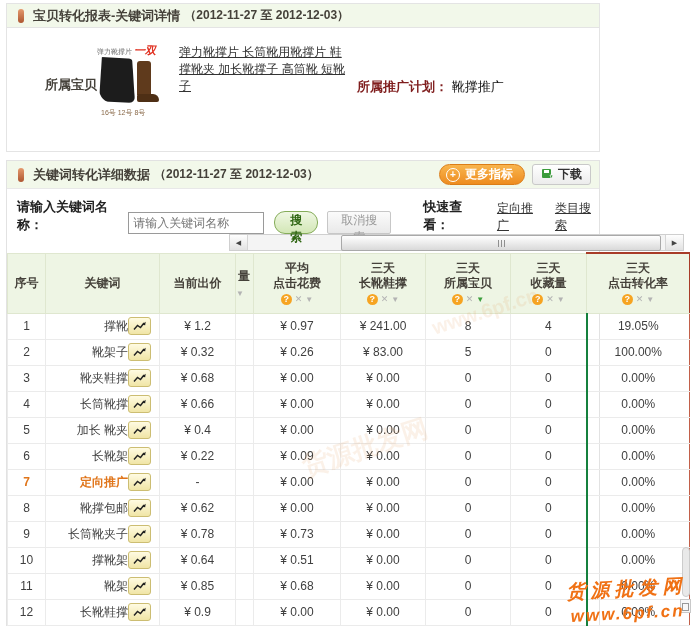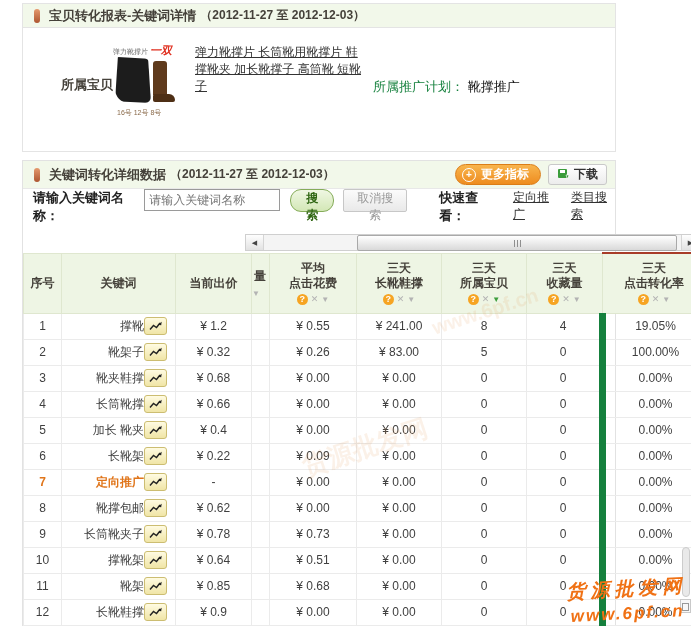--- a/index.html
+++ b/index.html
@@ -1,57 +1,57 @@
 <!DOCTYPE html>
 <html><head>
 <meta charset="utf-8">
 <style>
   html,body{margin:0;padding:0;}
   body{
     width:691px;height:632px;overflow:hidden;background:#fff;
     font-family:"Liberation Sans","DejaVu Sans",sans-serif;
     font-size:12px;color:#333;position:relative;
   }
-  .wrap{margin:3px 0 0 22px;width:594px;}
+  .wrap{margin:3px 0 0 6px;width:594px;}
 
   
   .bar{height:25px;background:#f2f8ea;border:1px solid #e4e4e4;display:flex;align-items:center;box-sizing:border-box;}
   .marker{width:6px;height:14px;border-radius:3px;background:linear-gradient(#e59a6e,#ad5530);margin:0 9px 0 11px;flex:none;}
   .bar-title{font-weight:bold;color:#45413a;font-size:13px;white-space:nowrap;}
   .bar-date{font-weight:bold;color:#45413a;font-size:12px;margin-left:4px;white-space:nowrap;}
   .bar-right{margin-left:auto;display:flex;align-items:center;gap:7px;padding-right:8px;}
 
   
   .panel{height:124px;border:1px solid #e4e4e4;border-top:none;position:relative;background:#fff;box-sizing:border-box;}
   .prod-label{position:absolute;left:38px;top:48px;font-weight:bold;color:#45413a;font-size:13px;}
   .prod-img{position:absolute;left:90px;top:15px;width:68px;height:76px;background:#fff;overflow:hidden;}
   .pi-top{font-size:7px;color:#666;white-space:nowrap;}
   .pi-badge{color:#e03020;font-weight:bold;font-size:11px;font-style:italic;}
   .pi-shape{position:absolute;left:2px;top:14px;width:36px;height:46px;background:#1c1c1c;border-radius:4px 10px 6px 14px;clip-path:polygon(8% 0,92% 4%,100% 100%,0 96%);}
   .pi-boot{position:absolute;left:40px;top:18px;width:14px;height:34px;background:#5f3a1c;border-radius:3px 3px 0 0;}
   .pi-boot::after{content:"";position:absolute;left:0;bottom:-7px;width:22px;height:8px;background:#4e2f15;border-radius:2px 6px 2px 2px;}
   .pi-sizes{position:absolute;left:4px;bottom:1px;font-size:7px;color:#8a6a4a;white-space:nowrap;}
   .prod-link{position:absolute;left:172px;top:16px;width:170px;line-height:17px;color:#333;text-decoration:underline;cursor:pointer;}
   .plan{position:absolute;left:350px;top:50px;font-size:13px;}
-  .plan-label{font-weight:normal;color:#15803d;}
+  .plan-label{font-weight:bold;color:#7f1d1d;}
   .plan-value{font-weight:normal;color:#111;}
 
   .gap{height:8px;}
 
   
   .sec2{border:1px solid #e2e2e2;border-bottom:none;background:#fff;box-sizing:border-box;}
   .bar2{height:27px;background:#f2f8ea;border-bottom:1px solid #e8e8e8;display:flex;align-items:center;}
   .more-btn{display:flex;align-items:center;gap:5px;height:21px;padding:0 11px 0 6px;border-radius:12px;
     background:linear-gradient(#f8b54d,#ee8c20);border:1px solid #db7d18;color:#fff;font-weight:bold;font-size:12px;cursor:pointer;}
   .plus-ico{width:12px;height:12px;border:1px solid #fff;border-radius:50%;line-height:11px;text-align:center;font-size:10px;flex:none;}
   .dl-btn{display:flex;align-items:center;gap:4px;height:21px;padding:0 8px;border-radius:3px;
     background:linear-gradient(#ffffff,#ececec);border:1px solid #c9c9c9;color:#333;font-weight:bold;font-size:12px;cursor:pointer;}
 
   
-  .search-row{height:45px;display:flex;align-items:flex-start;padding-left:10px;background:#fff;}
+  .search-row{height:45px;display:flex;align-items:flex-end;padding-left:10px;background:#fff;}
   .search-label{font-weight:bold;color:#222;font-size:13px;}
   .kw-input{width:126px;height:18px;border:1px solid #9a9a9a;padding:1px 4px;font-size:12px;color:#c2410c;margin-left:4px;}
   .kw-input::placeholder{color:#777;}
   .btn-search{margin-left:10px;height:23px;padding:0 10px;background:linear-gradient(#eff7e3,#d3e7b6);
     border:1px solid #85ac59;color:#2f6612;font-weight:bold;font-size:12px;border-radius:11px;cursor:pointer;}
   .btn-cancel{margin-left:9px;height:23px;padding:0 9px;background:linear-gradient(#fbfbfb,#e9e9e9);
     border:1px solid #c7c7c7;color:#999;font-size:12px;border-radius:2px;}
   .quick-label{margin-left:32px;font-weight:bold;color:#222;font-size:13px;}
   .quick-link{margin-left:14px;color:#333;text-decoration:underline;cursor:pointer;}
 
@@ -80,21 +80,21 @@
   .ico-sort{color:#b3b3b3;font-size:8px;cursor:pointer;line-height:11px;}
   .ico-sort.green{color:#3d9e3d;}
   .c-clip{overflow:hidden;}
   .clip-inner{width:18px;overflow:hidden;text-align:left;}
   .clip-inner .t{margin-left:2px;font-weight:bold;}
   td.c-kw{text-align:left;}
   .kw-cell{display:flex;align-items:center;justify-content:flex-end;padding:0 8px 0 10px;}
   .chart-btn{width:21px;height:16px;background:linear-gradient(#fffbe2,#f0e5a6);border:1px solid #ccbd72;
     border-radius:3px;display:flex;align-items:center;justify-content:center;cursor:pointer;flex:none;}
   th.hl{border-top:2px solid #a83c28;border-left:1px solid #a83c28;border-right:1px solid #a83c28;}
-  td.hl{border-left:7px solid #15803d;border-right:1px solid #c2604a;}
+  td.hl{border-left:2px solid #15803d;border-right:1px solid #c2604a;}
   tr.special td:first-child, tr.special .kw-text{color:#e0751a;font-weight:bold;}
 
   
   .wm-orange{position:absolute;right:4px;bottom:6px;color:#f07114;font-weight:bold;font-style:italic;
     text-align:center;transform:rotate(-3deg);pointer-events:none;z-index:5;}
   .wm-orange .l1{font-size:19px;letter-spacing:5px;line-height:26px;}
   .wm-orange .l2{font-size:17px;letter-spacing:2px;line-height:24px;}
   .wm-faint{position:absolute;color:rgba(225,150,80,0.13);font-weight:bold;font-size:26px;
     transform:rotate(-18deg);pointer-events:none;white-space:nowrap;}
 
@@ -266,21 +266,21 @@
         <span class="chart-btn">
           <svg width="15" height="12" viewBox="0 0 15 12">
             <polyline points="2,9.5 5.5,5.5 8.5,7.5 12,3" stroke="#222" fill="none" stroke-width="1.4"></polyline>
             <path d="M13.5,1.5 L13.5,5 L10,5 Z" fill="#222" transform="rotate(8 12 3)"></path>
           </svg>
         </span>
       </div>
     </td>
     <td>¥ 1.2</td>
     <td></td>
-    <td>¥ 0.55</td>
+    <td>¥ 0.97</td>
     <td>¥ 241.00</td>
     <td>8</td>
     <td>4</td>
     <td class="hl">19.05%</td>
   </tr>
           <tr>
     <td>2</td>
     <td class="c-kw">
       <div class="kw-cell">
         <span class="kw-text">靴架子</span>

